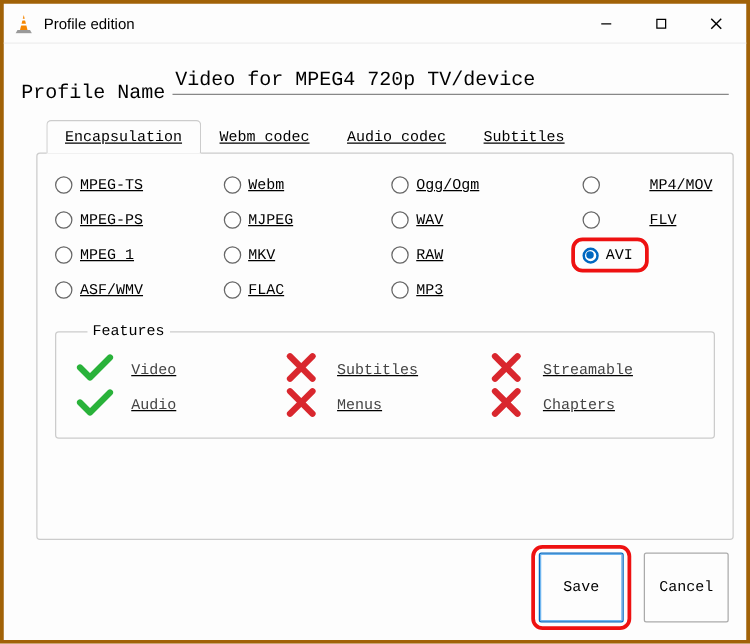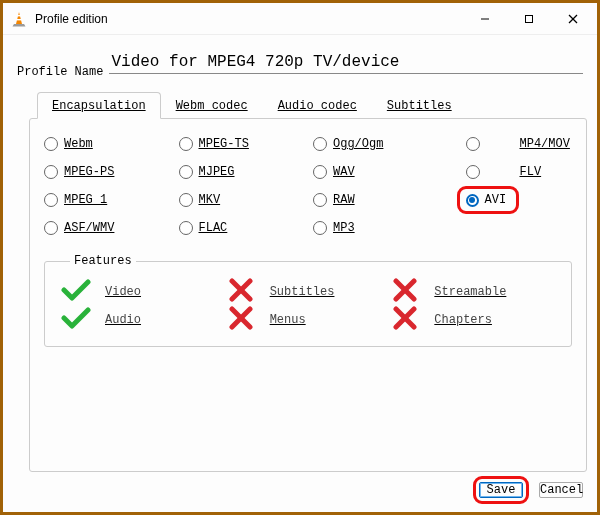--- a/index.html
+++ b/index.html
@@ -47,21 +47,21 @@
   }
   .win-btn svg { display: block; }
 
   .content-top {
     padding: 10px 14px 6px 14px;
     display: flex;
     align-items: center;
     gap: 6px;
   }
   .content-top .label {
-    font-size: 12px;
+    font-size: 16px;
     margin-top: 20px;
   }
   .content-top input[type=text] {
     flex: 1;
     border: none;
     border-bottom: 1px solid #888;
     background: transparent;
     font-family: inherit;
     font-size: 16px;
     padding: 2px 2px;
@@ -173,22 +173,22 @@
     display: flex;
     justify-content: flex-end;
     align-items: center;
     gap: 10px;
   }
   .btn {
     border: 1px solid #aaa;
     background: #fdfdfd;
     font-family: inherit;
     font-size: 12px;
-    padding: 0 0;
-    width: 44px;
+    padding: 20px 0;
+    width: 68px;
     text-align: center;
     border-radius: 2px;
   }
   .btn.primary {
     border: 1px solid #0067c0;
     box-shadow: 0 0 0 1px #6fb5ef inset;
   }
   .btn-highlight {
     border: 3px solid #e11;
     border-radius: 9px;
@@ -244,25 +244,25 @@
       <div class="tab"><span>Audio codec</span></div>
       <div class="tab"><span>Subtitles</span></div>
     </div>
 
     <div class="tab-body">
 
       <div class="radio-grid" id="radio-grid">
 
       <div class="radio-item">
             <span class="radio-circle"></span>
+            <span class="radio-label">MPEG-TS</span>
+          </div>
+          <div class="radio-item">
+            <span class="radio-circle"></span>
             <span class="radio-label">Webm</span>
-          </div>
-          <div class="radio-item">
-            <span class="radio-circle"></span>
-            <span class="radio-label">MPEG-TS</span>
           </div>
           <div class="radio-item">
             <span class="radio-circle"></span>
             <span class="radio-label">Ogg/Ogm</span>
           </div>
           <div class="radio-item col4">
             <span class="radio-circle"></span>
             <span class="radio-label">MP4/MOV</span>
           </div>
           <div class="radio-item">

